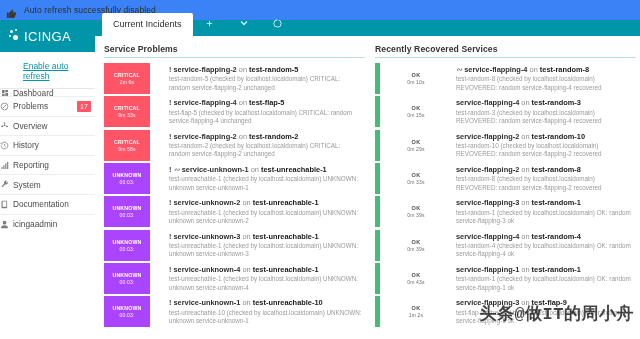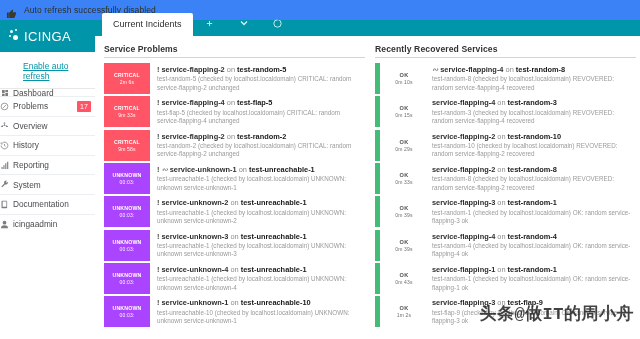--- a/index.html
+++ b/index.html
@@ -77,21 +77,21 @@
 
   
   .dash { display: flex; padding: 8px 4px 8px 9px; gap: 10px; height: 287px; }
   .col { flex: 1 1 0; min-width: 0; }
   .col-title {
     font-size: 8.6px; font-weight: bold; color: #333; padding-bottom: 3px;
     border-bottom: 1px solid #b7dfe4; margin-bottom: 5px; letter-spacing: .1px;
   }
   .rows { display: flex; flex-direction: column; gap: 2.5px; }
 
-  .row { display: flex; align-items: stretch; gap: 0; }
+  .row { display: flex; align-items: stretch; gap: 12px; }
   .state {
     flex: 0 0 auto; display: flex; flex-direction: column;
     align-items: center; justify-content: center;
     color: #fff; font-size: 5.2px; font-weight: bold; letter-spacing: .2px;
   }
   .state .t { font-size: 5px; font-weight: normal; margin-top: 1px; opacity: .95; }
   .state.critical { width: 46px; background: #ff5566; }
   .state.unknown  { width: 46px; background: #aa44ff; }
   .state.ok {
     width: 42px; background: transparent; color: #535353;

